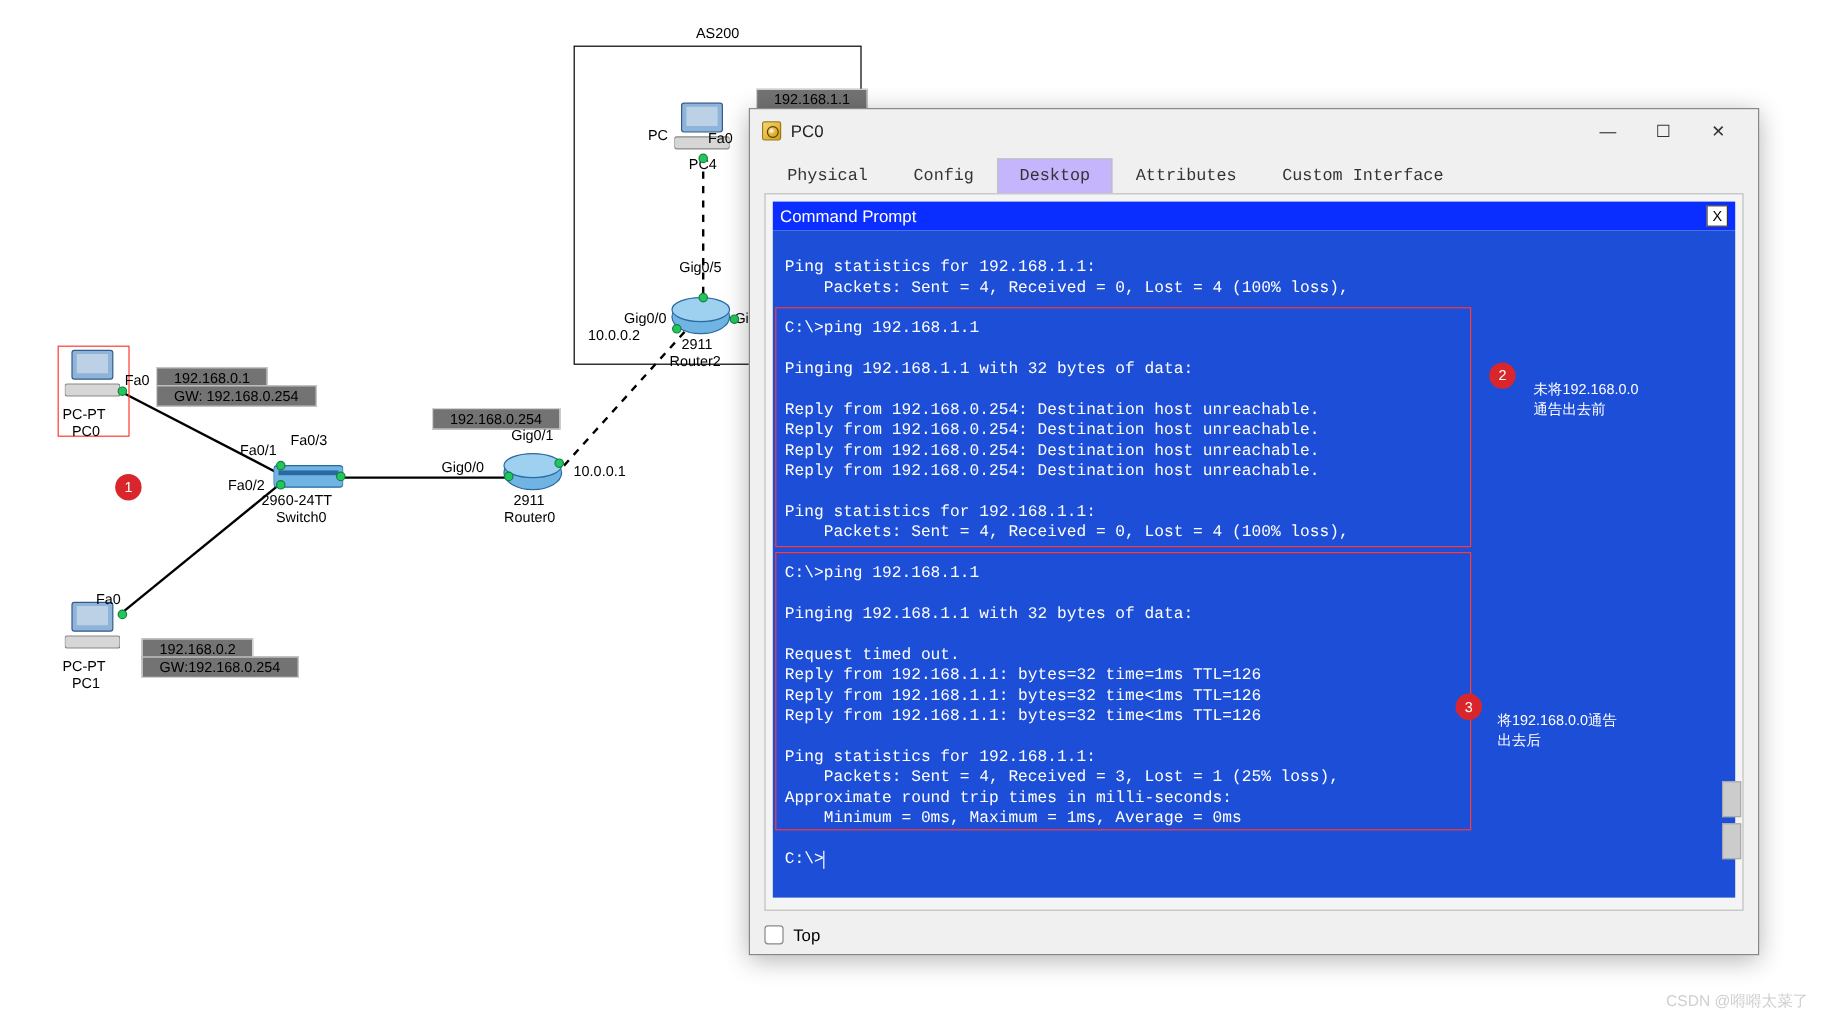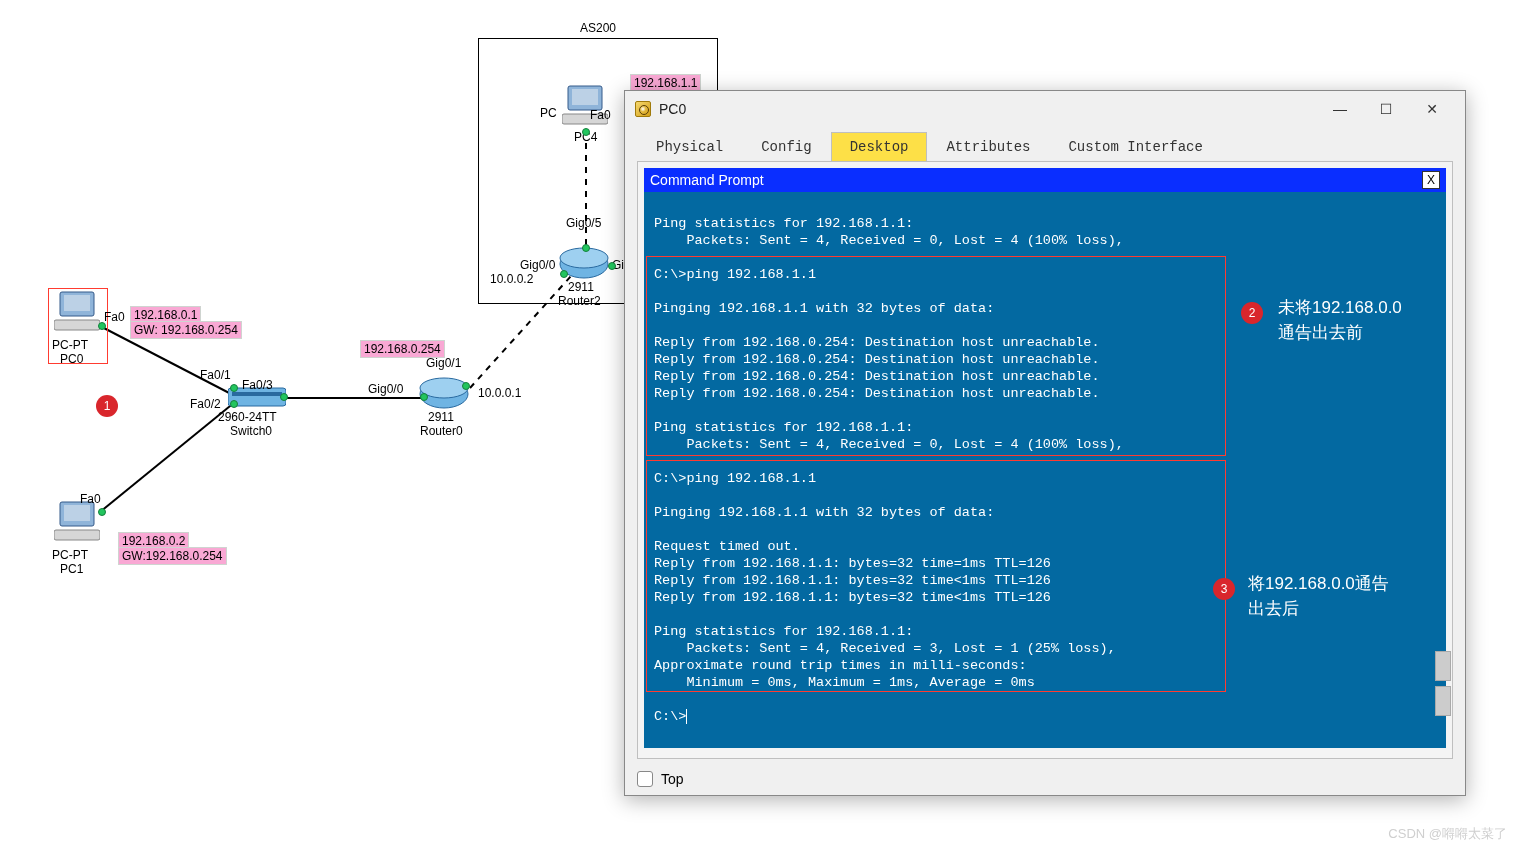--- a/index.html
+++ b/index.html
@@ -1,40 +1,40 @@
 <!DOCTYPE html>
 <html><head>
 <meta charset="utf-8">
 <style>
   html,body{margin:0;padding:0;font-family:"Segoe UI",Arial,sans-serif;background:#fff;color:#000;}
   *{box-sizing:border-box;}
   .canvas{position:relative;width:1535px;height:849px;overflow:hidden;}
   .net-label{position:absolute;font-size:12px;color:#000;white-space:pre;}
-  .net-label.bg{background:#f9a8d4;border:1px solid #cfd4d0;padding:1px 3px;}
+  .net-label.bg{background:#737373;border:1px solid #cfd4d0;padding:1px 14px;}
   .as-box{position:absolute;border:1px solid #000;text-align:center;}
   .as-title{position:absolute;top:-18px;left:50%;transform:translateX(-50%);font-size:12px;}
   .highlight{position:absolute;border:1px solid #ff3b30;}
   .marker{position:absolute;width:22px;height:22px;border-radius:50%;background:#d9262c;color:#fff;font-size:12px;display:flex;align-items:center;justify-content:center;}
-  .marker-text{position:absolute;font-size:17px;color:#fff;white-space:pre;line-height:1.45;}
+  .marker-text{position:absolute;font-size:12px;color:#fff;white-space:pre;line-height:1.45;margin-top:20px;}
   svg.device{position:absolute;}
   .port-dot{position:absolute;width:8px;height:8px;background:#22c55e;border-radius:50%;border:1px solid #15803d;}
   
   .window{position:absolute;left:624px;top:90px;width:842px;height:706px;background:#f0f0f0;border:1px solid #888;box-shadow:0 4px 20px rgba(0,0,0,.3);}
   .titlebar{display:flex;align-items:center;height:36px;padding:0 10px;font-size:14px;color:#222;}
   .titlebar .icon{width:16px;height:16px;margin-right:8px;background:linear-gradient(135deg,#f5d76e,#d4a017);border:1px solid #a07a0a;border-radius:2px;position:relative;}
   .titlebar .icon::after{content:"";position:absolute;left:3px;top:3px;width:8px;height:8px;border:1px solid #5a3e07;border-radius:50%;background:radial-gradient(circle at 3px 3px,#fff,transparent 40%);}
   .titlebar .spacer{flex:1;}
   .wbtn{width:46px;height:30px;display:flex;align-items:center;justify-content:center;color:#333;}
   .tabs{display:flex;gap:0;margin:4px 12px 0;align-items:flex-end;font-family:"Consolas","Courier New",monospace;font-size:14px;}
   .tab{padding:6px 18px;border:1px solid transparent;border-bottom:none;cursor:pointer;color:#333;}
-  .tab.active{background:#fde047;border-color:#bfbfbf;border-bottom:1px solid #fff;position:relative;top:1px;}
+  .tab.active{background:#c4b5fd;border-color:#bfbfbf;border-bottom:1px solid #fff;position:relative;top:1px;}
   .tabpanel{position:relative;margin:0 12px 8px;height:598px;border:1px solid #bfbfbf;background:#f4f4f4;padding:6px;}
   .ttitle{background:#0a2eff;color:#fff;padding:3px 6px;font-size:14px;display:flex;align-items:center;}
   .ttitle .x{margin-left:auto;width:18px;height:18px;background:#fff;color:#000;border:1px solid #333;display:flex;align-items:center;justify-content:center;font-size:12px;}
-  .terminal{background:#0369a1;color:#fff;font-family:"Consolas","Courier New",monospace;font-size:13.5px;line-height:17px;padding:6px 8px 8px 10px;white-space:pre;height:556px;overflow:hidden;position:relative;}
+  .terminal{background:#1d4ed8;color:#fff;font-family:"Consolas","Courier New",monospace;font-size:13.5px;line-height:17px;padding:6px 8px 8px 10px;white-space:pre;height:556px;overflow:hidden;position:relative;}
   .terminal .cursor{display:inline-block;width:1px;height:15px;background:#fff;vertical-align:text-bottom;}
   .term-highlight{position:absolute;border:1px solid #ff3b30;pointer-events:none;}
   .footer{position:absolute;left:12px;bottom:8px;display:flex;align-items:center;gap:8px;font-size:14px;}
   .chk{width:16px;height:16px;border:1px solid #888;border-radius:3px;background:#fff;}
   .sbar{position:absolute;right:14px;width:16px;background:#ccc;border:1px solid #aaa;}
   .watermark{position:absolute;right:28px;bottom:6px;font-size:13px;color:#cfcfcf;}
   line.dashed{stroke-dasharray:6 6;}
 </style>
 </head>
 <body>
@@ -81,21 +81,21 @@
 <div class="net-label bg" style="left:118px;top:547px">GW:192.168.0.254</div>
 
 <svg class="device" style="left:228px;top:382px" width="58" height="28">
   <rect x="0" y="6" width="58" height="18" rx="3" fill="#6fb4e3" stroke="#2a6aa0"></rect>
   <rect x="4" y="10" width="50" height="4" fill="#2a6aa0"></rect>
 </svg>
 <div class="net-label" style="left:218px;top:410px">2960-24TT</div>
 <div class="net-label" style="left:230px;top:424px">Switch0</div>
 <div class="net-label" style="left:200px;top:368px">Fa0/1</div>
 <div class="net-label" style="left:190px;top:397px">Fa0/2</div>
-<div class="net-label" style="left:242px;top:378px">Fa0/3</div>
+<div class="net-label" style="left:242px;top:360px">Fa0/3</div>
 <div class="port-dot" style="left:230px;top:384px"></div>
 <div class="port-dot" style="left:230px;top:400px"></div>
 <div class="port-dot" style="left:280px;top:393px"></div>
 
 <svg class="device" style="left:418px;top:376px" width="52" height="34">
   <ellipse cx="26" cy="18" rx="24" ry="14" fill="#6fb4e3" stroke="#2a6aa0"></ellipse>
   <ellipse cx="26" cy="12" rx="24" ry="10" fill="#9ed0f0" stroke="#2a6aa0"></ellipse>
 </svg>
 <div class="net-label" style="left:428px;top:410px">2911</div>
 <div class="net-label" style="left:420px;top:424px">Router0</div>

